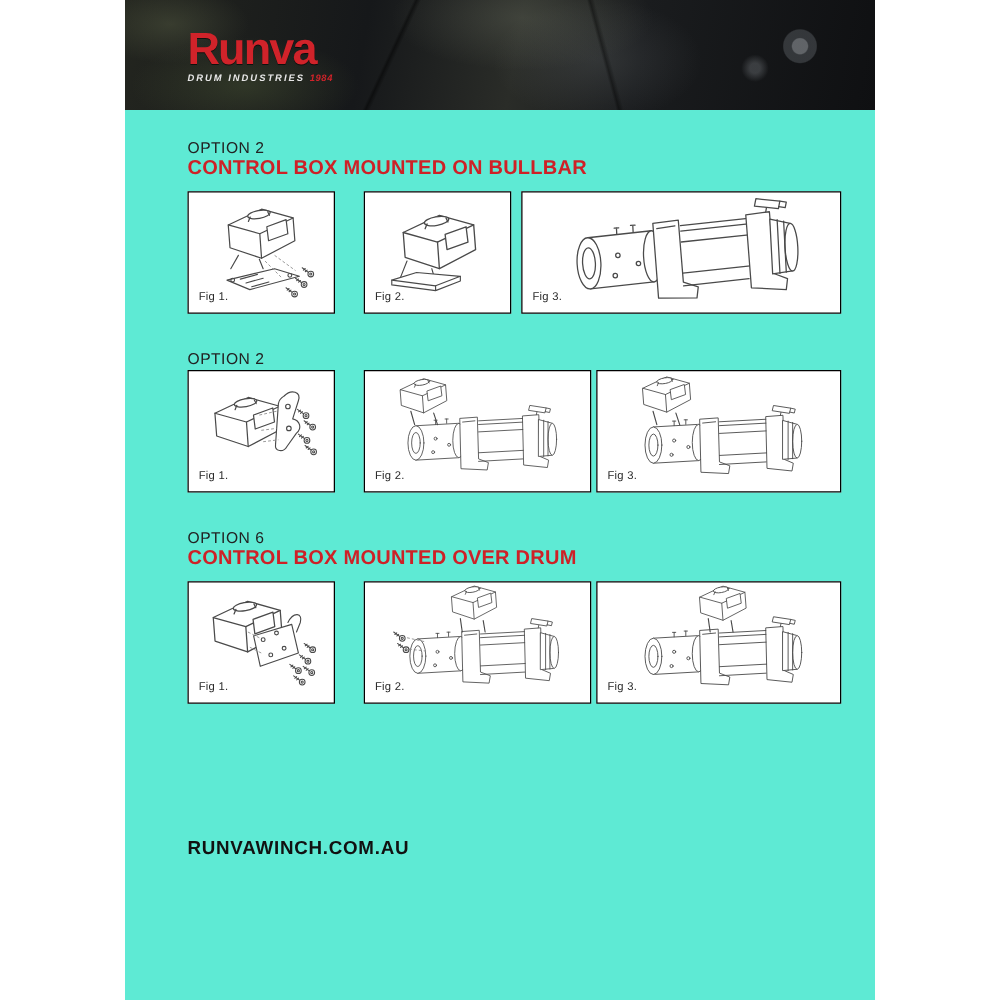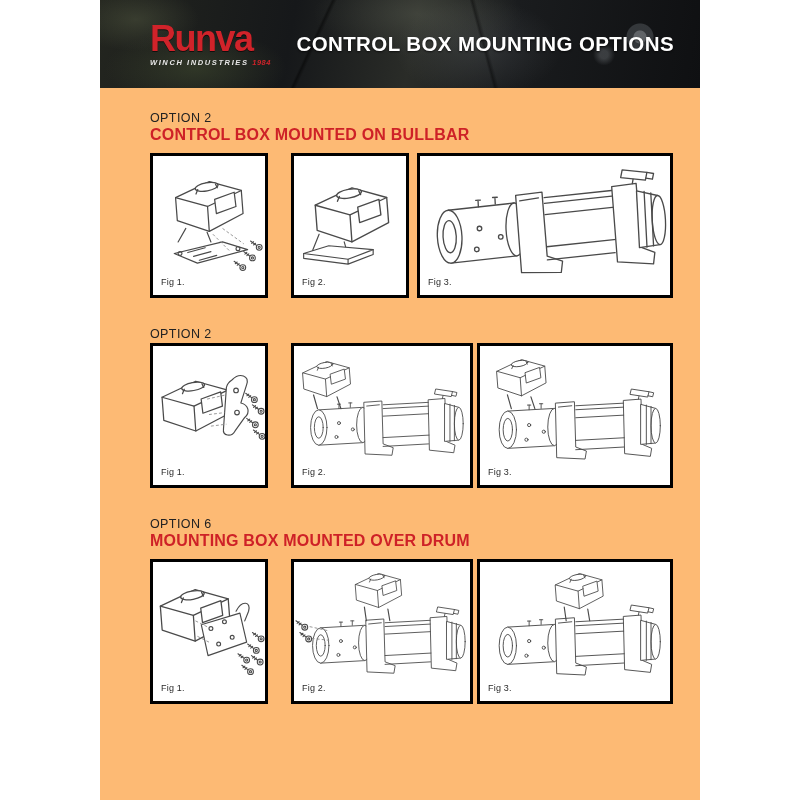--- a/index.html
+++ b/index.html
@@ -1,20 +1,20 @@
 <!DOCTYPE html>
 <html><head>
 <meta charset="utf-8">
 <style>
   html,body{margin:0;padding:0;}
   body{
     width:800px;height:800px;background:#ffffff;overflow:hidden;
     font-family:"Liberation Sans", sans-serif;color:#1e1e1e;
   }
-  .page{width:600px;height:800px;margin:0 auto;background:#fdba74;position:relative;}
+  .page{width:600px;height:800px;margin:0 auto;background:#5eead4;position:relative;}
 
   
   header.banner{
     position:relative;height:88px;width:100%;
     display:flex;align-items:center;overflow:hidden;
     background:#15161a;
   }
   .photo{
     position:absolute;inset:0;
     background:
@@ -48,22 +48,22 @@
     text-shadow:0 1px 2px rgba(0,0,0,.7);white-space:nowrap;
   }
 
   
   main{padding:23px 44px 0 50px;}
   section.opt{margin:0 0 29px 0;}
   .opt-label{font-size:12.5px;letter-spacing:.4px;color:#222;line-height:14px;margin-bottom:2px;}
   .opt-heading{font-size:16px;font-weight:bold;letter-spacing:.2px;color:#ce2127;line-height:16px;margin-bottom:10px;}
   .figrow{display:flex;}
   .figbox{
-    position:relative;box-sizing:border-box;height:145px;background:#fff;
-    border:3px solid #000000;margin:0;flex:none;
+    position:relative;box-sizing:border-box;height:98px;background:#fff;
+    border:1px solid #000000;margin:0;flex:none;
   }
   .figrow .figbox + .figbox{margin-left:23px;}
   .figrow.r1 .b1{width:118px;} .figrow.r1 .b2{width:118px;} .figrow.r1 .b3{width:256px;margin-left:8px;}
   .figrow.r2 .b1{width:118px;} .figrow.r2 .b2{width:182px;} .figrow.r2 .b3{width:196px;margin-left:4px;}
   .figbox svg{display:block;width:100%;height:100%;}
   .figcap{position:absolute;left:8px;bottom:8px;font-size:9px;color:#2a2a2a;letter-spacing:.2px;}
 
   
   .ink{stroke:#4a4a4a;fill:none;stroke-width:1.2;stroke-linecap:round;stroke-linejoin:round;}
   .filled{fill:#ffffff;}
@@ -117,25 +117,24 @@
   </defs>
 </svg>
 
 <div class="page">
 
   <header class="banner">
     <div class="photo"></div>
     <div class="logo">
       <div class="word">Runva</div>
       <div class="sub">
-        <span>WINCH INDUSTRIES</span>
+        <span>DRUM INDUSTRIES</span>
         <span class="year">1984</span>
       </div>
     </div>
-    <div class="title">CONTROL BOX MOUNTING OPTIONS</div>
   </header>
 
   <main>
 
     <section class="opt">
       <div class="opt-label">OPTION 2</div>
       <div class="opt-heading">CONTROL BOX MOUNTED ON BULLBAR</div>
       <div class="figrow r1">
 
         <figure class="figbox b1">
@@ -209,21 +208,21 @@
             <path class="ink" d="M28,42 L32,56 M52,44 L56,56"></path>
           </svg>
           <figcaption class="figcap">Fig 3.</figcaption>
         </figure>
 
       </div>
     </section>
 
     <section class="opt">
       <div class="opt-label">OPTION 6</div>
-      <div class="opt-heading">MOUNTING BOX MOUNTED OVER DRUM</div>
+      <div class="opt-heading">CONTROL BOX MOUNTED OVER DRUM</div>
       <div class="figrow r2">
 
         <figure class="figbox b1">
           <svg viewBox="0 0 116 126">
             <use href="#cbox" transform="translate(0,14) scale(0.95)"></use>
             <path class="ink filled" d="M50,56 L90,44 L97,74 L57,88 Z"></path>
             <circle class="ink" cx="60" cy="60" r="2"></circle>
             <circle class="ink" cx="74" cy="53" r="2"></circle>
             <circle class="ink" cx="68" cy="76" r="2"></circle>
             <circle class="ink" cx="82" cy="69" r="2"></circle>

